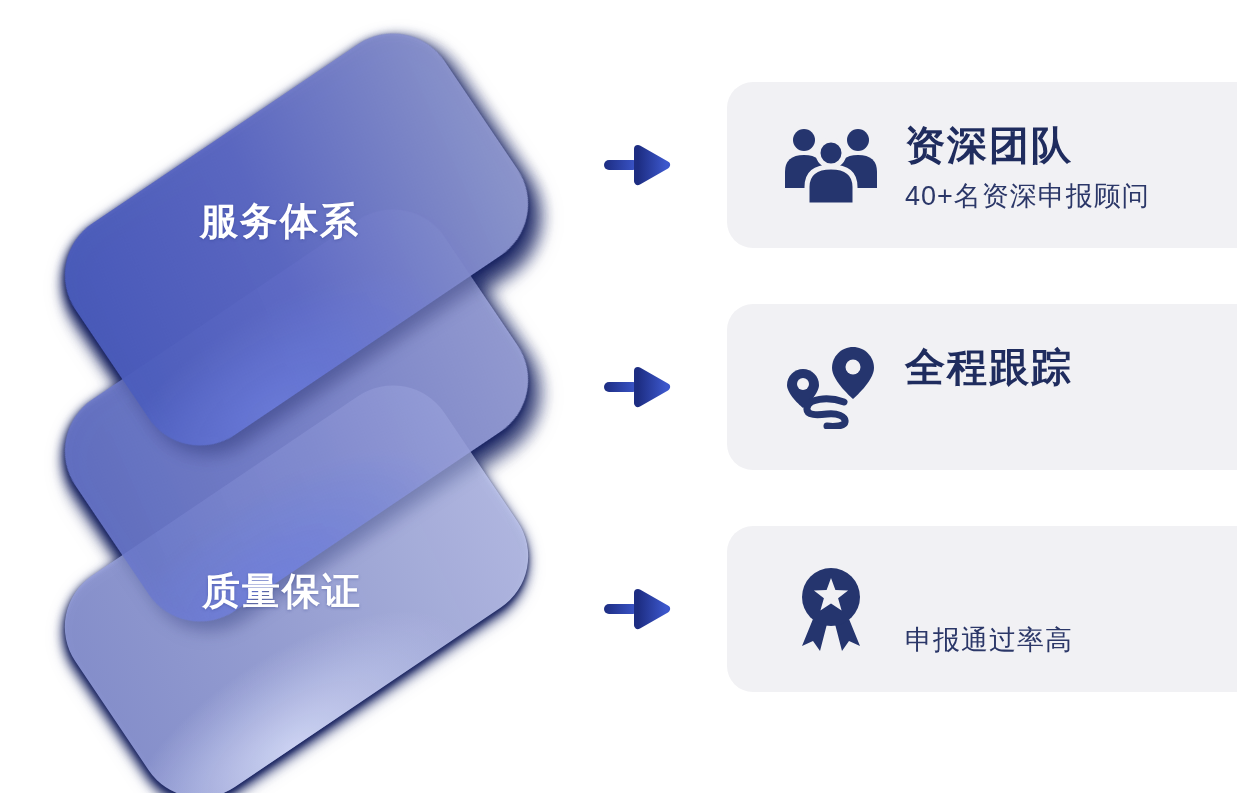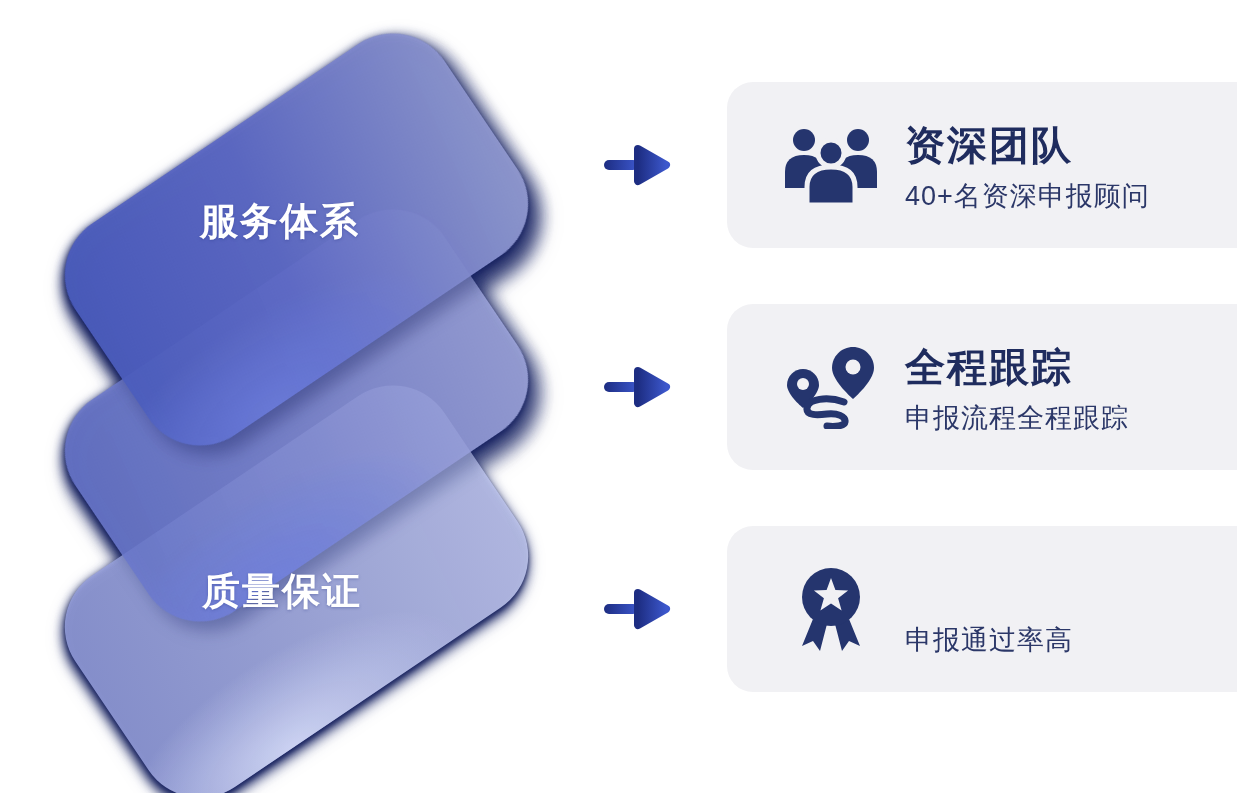--- a/index.html
+++ b/index.html
@@ -147,21 +147,20 @@
         <g class="icon-navy">
           <path d="M66 2 C54.4 2 45 11.4 45 23 C45 36 66 54 66 54 C66 54 87 36 87 23 C87 11.4 77.6 2 66 2 Z"></path>
           <circle cx="66" cy="22" r="7.5" fill="#f1f1f4"></circle>
           <path d="M16 24 C7.2 24 0 31.2 0 40 C0 50 16 63 16 63 C16 63 32 50 32 40 C32 31.2 24.8 24 16 24 Z"></path>
           <circle cx="16" cy="39" r="6" fill="#f1f1f4"></circle>
           <path d="M57 57 C40 51 21 54 20 63 C19 71 31 70 40 69 C50 68 59 71 58 77 C57.5 81 48 82 40 81" fill="none" stroke="#25356e" stroke-width="7" stroke-linecap="round"></path>
         </g>
       </svg>
     </div>
     <div class="feature-title">全程跟踪</div>
-    <div class="feature-desc">申报流程全程跟踪</div>
   </div>
 
   <div class="feature-card fcard3">
     <div class="feature-icon">
       <svg width="74" height="84" viewBox="0 0 72 84">
         <g class="icon-navy">
           <path d="M18 52 L7 79 L18 74 L25 84 L32 57 Z"></path>
           <path d="M54 52 L65 79 L54 74 L47 84 L40 57 Z"></path>
           <circle cx="36" cy="30" r="29"></circle>
           <path d="M36 11 L40.4 22.9 L53.1 23.4 L43.1 31.3 L46.6 43.6 L36 36.5 L25.4 43.6 L28.9 31.3 L18.9 23.4 L31.6 22.9 Z" fill="#f1f1f4"></path>

